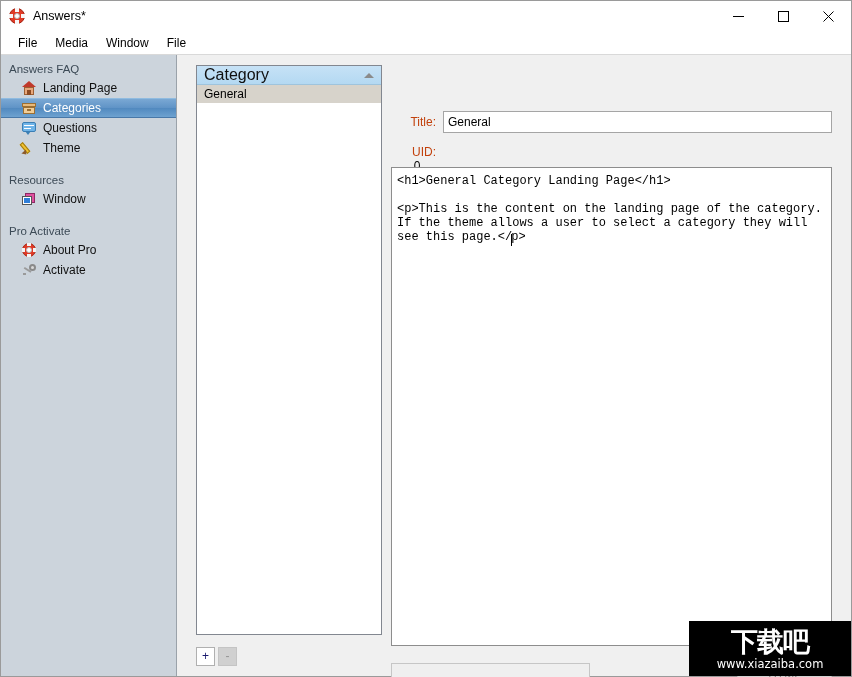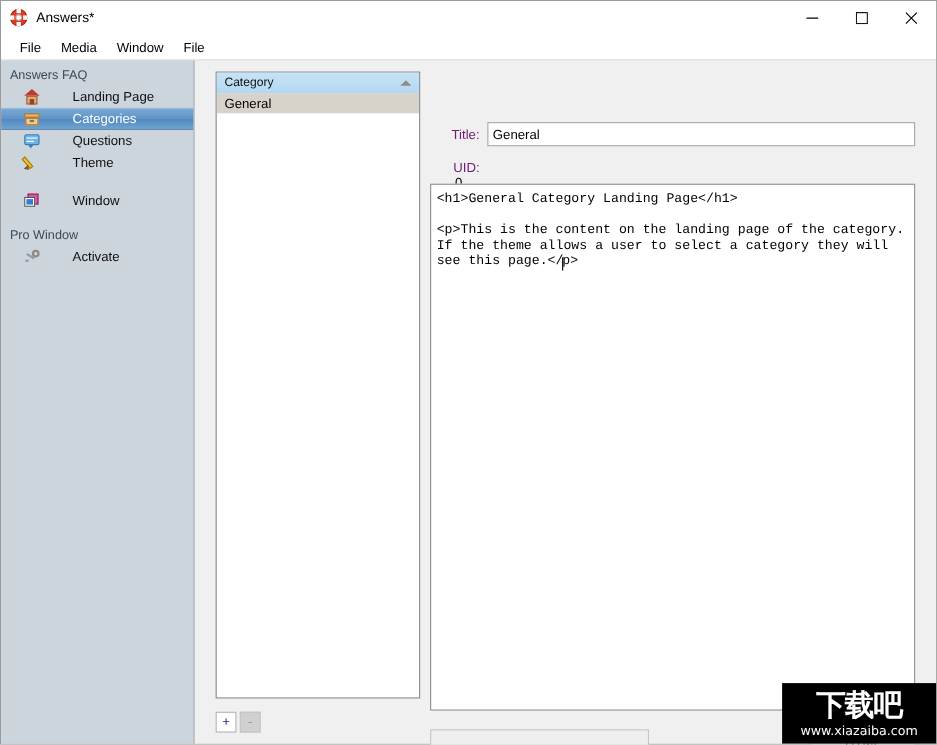--- a/index.html
+++ b/index.html
@@ -160,21 +160,21 @@
     border-top: 1px solid #8fbbe0;
     border-bottom: 1px solid #4878a8;
     height: 18px;
   }
   .side-icon {
     width: 16px;
     height: 16px;
     flex: none;
     position: relative;
   }
-  .side-label { white-space: nowrap; margin-left: 23px; }
+  .side-label { white-space: nowrap; }
 
   
   .ic-house .roof {
     position: absolute; left: 1px; top: 1px;
     width: 0; height: 0;
     border-left: 7px solid transparent;
     border-right: 7px solid transparent;
     border-bottom: 6px solid #c0392b;
   }
   .ic-house .base {
@@ -367,21 +367,21 @@
     box-sizing: border-box;
     overflow: hidden;
   }
   .list-header {
     height: 18px;
     background: linear-gradient(to bottom, #c6e2f6 0%, #b4d9f2 100%);
     border-bottom: 1px solid #9fc4dd;
     display: flex;
     align-items: center;
     padding: 0 4px 0 7px;
-    font-size: 11px;
+    font-size: 16px;
     color: #101010;
     justify-content: space-between;
     cursor: default;
   }
   .sort-arrow {
     width: 0; height: 0;
     border-left: 5px solid transparent;
     border-right: 5px solid transparent;
     border-bottom: 5px solid #8b8b8b;
     margin-right: 3px;
@@ -440,21 +440,21 @@
     top: 56px;
     right: 19px;
     display: flex;
     align-items: center;
   }
   .field-label {
     width: 45px;
     text-align: right;
     font-size: 12px;
     margin-right: 7px;
-    color: #701a75;
+    color: #c2410c;
   }
   .title-input {
     flex: 1;
     height: 22px;
     box-sizing: border-box;
     border: 1px solid #a5a5a5;
     background: #ffffff;
     padding: 0 4px;
     font-family: "Liberation Sans", sans-serif;
     font-size: 12px;
@@ -535,21 +535,21 @@
     align-items: center;
     justify-content: center;
     cursor: default;
   }
 
   
   .watermark {
     position: absolute;
     right: 0;
     bottom: 0;
-    width: 140px;
+    width: 162px;
     height: 55px;
     pointer-events: none;
     background: #000000;
     color: #ffffff;
     display: flex;
     flex-direction: column;
     align-items: center;
     justify-content: center;
     overflow: hidden;
   }
@@ -654,32 +654,44 @@
             <span class="body"></span>
               <span class="tip"></span>
           </span>
           <span class="side-label">Theme</span>
         </div>
 
 
       </div>
 
       <div class="side-group">
+        <div class="side-group-title">Resources</div>
         <div class="side-item">
           <span class="side-icon ic-media">
             <span class="back"></span>
               <span class="front"></span>
               <span class="scr"></span>
           </span>
           <span class="side-label">Window</span>
         </div>
       </div>
 
       <div class="side-group">
-        <div class="side-group-title">Pro Window</div>
+        <div class="side-group-title">Pro Activate</div>
+        <div class="side-item">
+          <span class="side-icon ic-ring">
+            <span class="o"></span>
+              <span class="s st"></span>
+              <span class="s sb"></span>
+              <span class="s sl"></span>
+              <span class="s sr"></span>
+              <span class="i"></span>
+          </span>
+          <span class="side-label">About Pro</span>
+        </div>
         <div class="side-item">
           <span class="side-icon ic-key">
             <span class="bow"></span>
               <span class="shaft"></span>
               <span class="tooth"></span>
           </span>
           <span class="side-label">Activate</span>
         </div>
       </div>
     </div>

